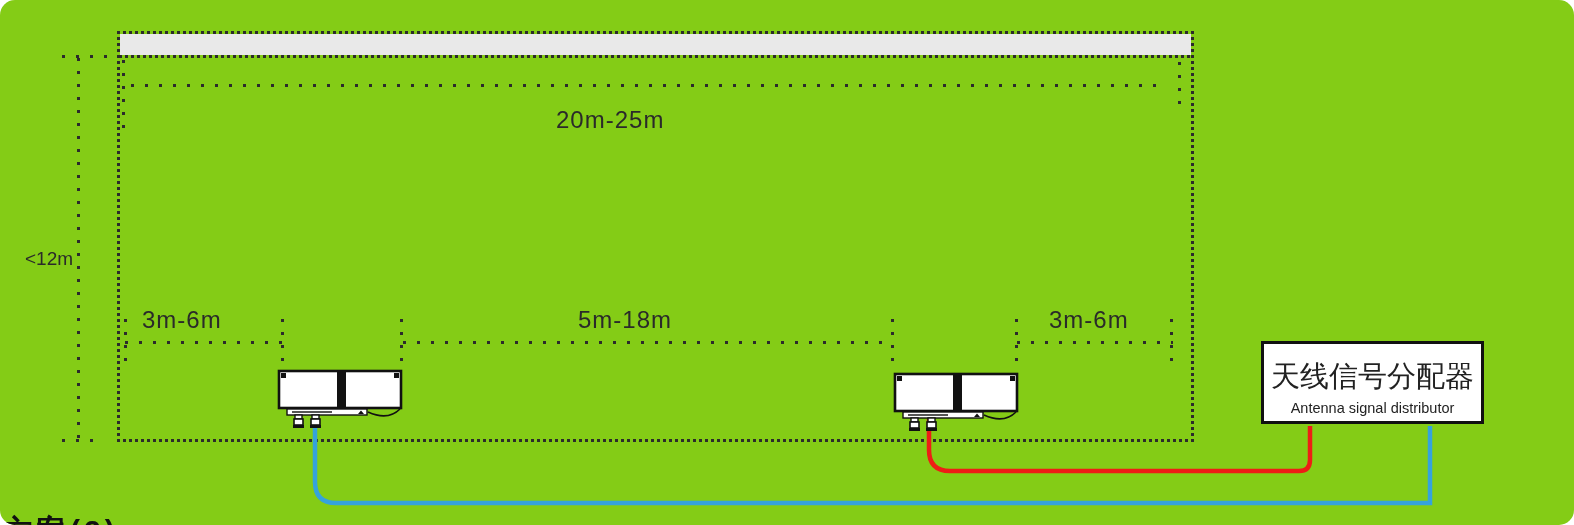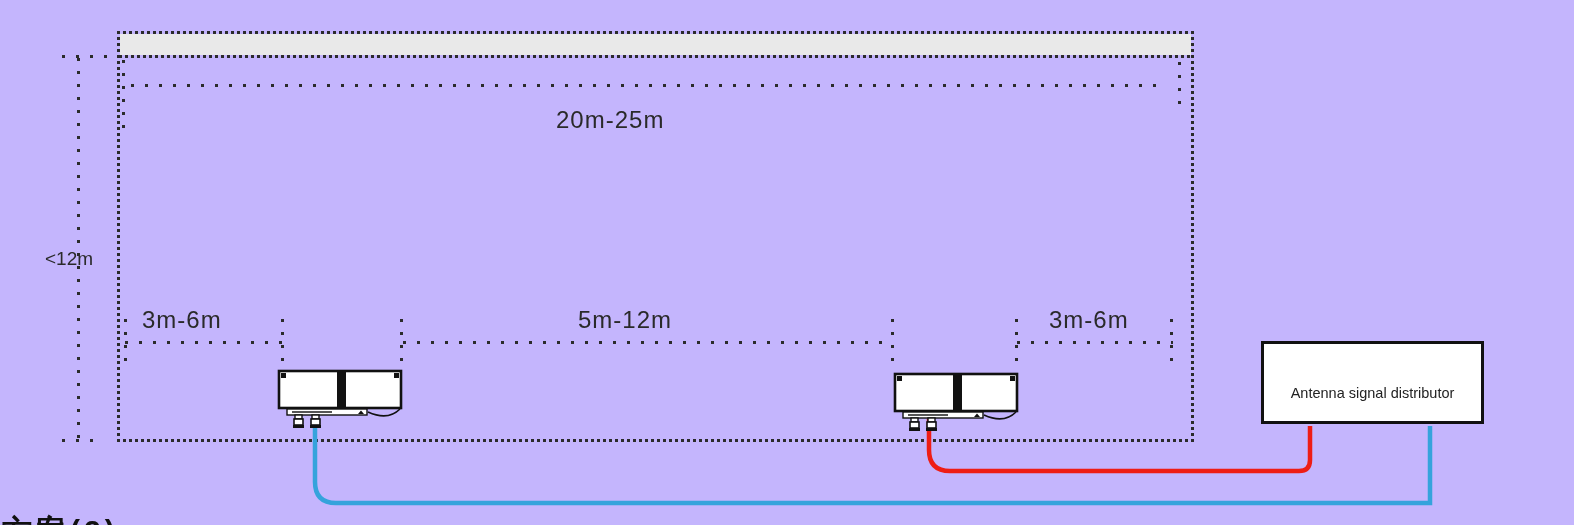--- a/index.html
+++ b/index.html
@@ -1,18 +1,18 @@
 <!DOCTYPE html>
 <html><head>
 <meta charset="utf-8">
 <style>
   html,body{margin:0;padding:0;background:#fff;}
   .canvas{
-    position:relative;width:1574px;height:525px;overflow:hidden;background:#c4b5fd;
-    font-family:"Liberation Sans", sans-serif;color:#2a2a2a;
+    position:relative;width:1574px;height:525px;overflow:hidden;background:#84cc16;
+    font-family:"Liberation Sans", sans-serif;color:#2a2a2a;border-radius:15px;
     --lc:#2b2b2b;
   }
   
   .dh{position:absolute;height:3px;background-image:repeating-linear-gradient(90deg,var(--lc) 0 3px,transparent 3px 6px);}
   .dv{position:absolute;width:3px;background-image:repeating-linear-gradient(180deg,var(--lc) 0 3px,transparent 3px 6px);}
   .dh.sparse{background-image:repeating-linear-gradient(90deg,var(--lc) 0 3px,transparent 3px 14px);}
   .dv.sparse{background-image:repeating-linear-gradient(180deg,var(--lc) 0 3px,transparent 3px 13px);}
   .lbl{position:absolute;font-size:24px;letter-spacing:1px;color:#2a2a2a;white-space:nowrap;}
   .lbl.small{font-size:19px;letter-spacing:0;}
   .ceiling{position:absolute;left:120px;top:34px;width:1071px;height:21px;background:#e9e9e9;}
@@ -46,33 +46,33 @@
 
   <div class="dh sparse" style="left:131px;top:84px;width:1035px;"></div>
   <div class="dv sparse" style="left:122px;top:60px;height:72px;"></div>
   <div class="dv sparse" style="left:1178px;top:62px;height:52px;"></div>
 
   <div class="lbl" style="left:556px;top:106px;">20m-25m</div>
 
   <div class="dv sparse" style="left:77px;top:58px;height:382px;"></div>
   <div class="dh sparse" style="left:62px;top:55px;width:45px;"></div>
   <div class="dh sparse" style="left:62px;top:439px;width:42px;"></div>
-  <div class="lbl small" style="left:25px;top:248px;margin-left:20px;">&lt;12m</div>
+  <div class="lbl small" style="left:25px;top:248px;">&lt;12m</div>
 
   <div class="dh sparse" style="left:125px;top:341px;width:158px;"></div>
   <div class="dh sparse" style="left:403px;top:341px;width:490px;"></div>
   <div class="dh sparse" style="left:1017px;top:341px;width:156px;"></div>
   <div class="dv sparse" style="left:124px;top:319px;height:50px;"></div>
   <div class="dv sparse" style="left:281px;top:319px;height:50px;"></div>
   <div class="dv sparse" style="left:400px;top:319px;height:50px;"></div>
   <div class="dv sparse" style="left:891px;top:319px;height:50px;"></div>
   <div class="dv sparse" style="left:1015px;top:319px;height:50px;"></div>
   <div class="dv sparse" style="left:1170px;top:319px;height:50px;"></div>
   <div class="lbl" style="left:142px;top:306px;">3m-6m</div>
-  <div class="lbl" style="left:578px;top:306px;">5m-12m</div>
+  <div class="lbl" style="left:578px;top:306px;">5m-18m</div>
   <div class="lbl" style="left:1049px;top:306px;">3m-6m</div>
 
   <svg class="cables" width="1574" height="525" viewBox="0 0 1574 525">
     <path d="M 929 419 L 929 450 Q 929 471 950 471 L 1299 471 Q 1310 471 1310 460 L 1310 426" fill="none" stroke-width="4.5" stroke-linecap="butt" stroke="#ee1d15"></path>
     <path d="M 315 419 L 315 482 Q 315 503 336 503 L 1430 503 L 1430 426" fill="none" stroke-width="4.5" stroke-linecap="butt" stroke="#35a3dc"></path>
   </svg>
 
   <div class="device" style="left:276px;top:369px;">
     <svg width="134" height="62" viewBox="0 0 134 62">
       <rect x="3" y="2" width="122" height="37" fill="#fff" stroke="#111" stroke-width="2.6"></rect>
@@ -113,18 +113,19 @@
       </g>
       <g>
         <rect x="36" y="46" width="7" height="4" fill="#fff" stroke="#111" stroke-width="1.4"></rect>
         <rect x="35" y="50" width="9" height="6" fill="#fff" stroke="#111" stroke-width="1.6"></rect>
         <rect x="34" y="56" width="11" height="3" fill="#111"></rect>
       </g>
     </svg>
   </div>
 
   <div class="distributor">
+    <div class="cn">天线信号分配器</div>
     <div class="en">Antenna signal distributor</div>
   </div>
 
   <div class="caption">方案(2)</div>
 
 </div>
 
 </body></html>

